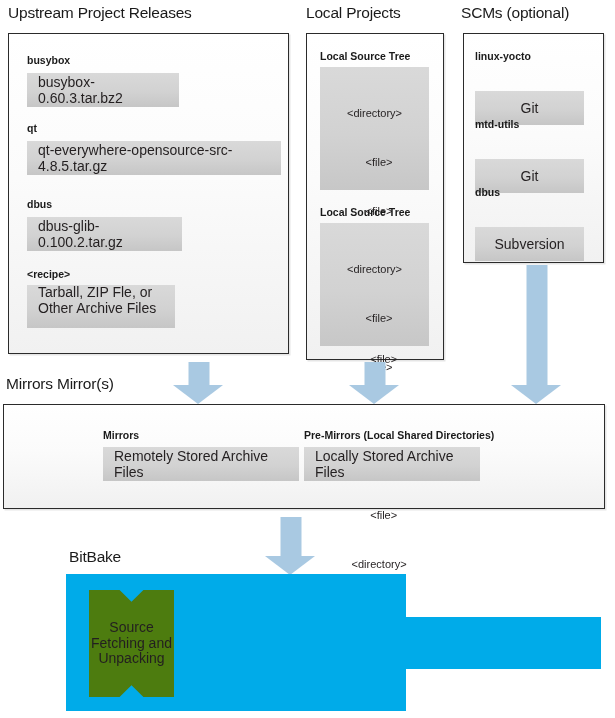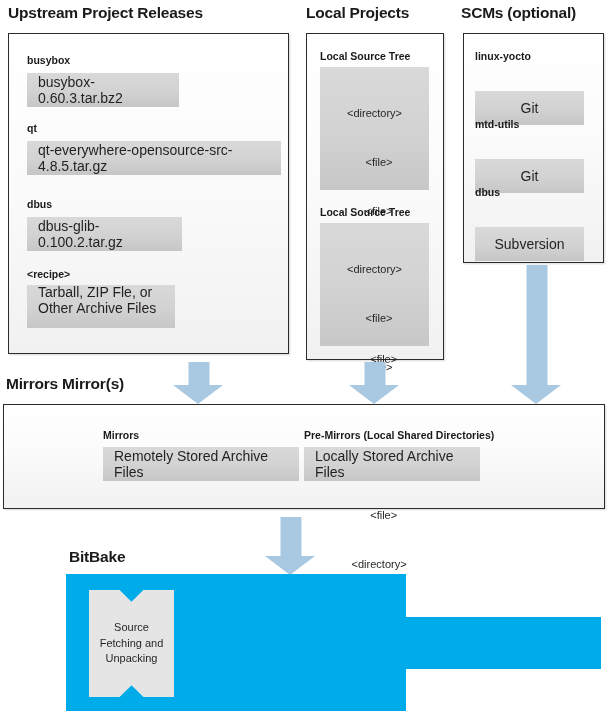--- a/index.html
+++ b/index.html
@@ -13,21 +13,21 @@
     position: relative;
     font-family: "Liberation Sans", sans-serif;
     color: #231f20;
     overflow: hidden;
   }
 
   
   .section-title {
     position: absolute;
     font-size: 15.5px;
-    font-weight: bold;
+    font-weight: normal;
     letter-spacing: -0.2px;
     color: #1a1a1a;
     white-space: nowrap;
   }
 
   
   .card {
     position: absolute;
     background: linear-gradient(to bottom, #ffffff 0%, #fbfbfb 45%, #f1f1f1 100%);
     border: 1px solid #2b2b2b;
@@ -105,32 +105,32 @@
 
   
   .bitbake-shape {
     position: absolute;
     background: #00abe9;
   }
 
   
   .notched {
     position: absolute;
-    background: #e5e5e5;
+    background: #4d7c0f;
     -webkit-clip-path: polygon(
         0% 0%, 36% 0%, 50% 11%, 64% 0%, 100% 0%,
         100% 100%, 64% 100%, 50% 89%, 36% 100%, 0% 100%);
     clip-path: polygon(
         0% 0%, 36% 0%, 50% 11%, 64% 0%, 100% 0%,
         100% 100%, 64% 100%, 50% 89%, 36% 100%, 0% 100%);
     display: flex;
     align-items: center;
     justify-content: center;
     text-align: center;
-    font-size: 11px;
+    font-size: 14px;
     line-height: 15.5px;
     color: #231f20;
   }
 </style>
 </head>
 <body>
 
 <div class="section-title" style="left:8px; top:4px;">Upstream Project Releases</div>
 
 <div class="card" style="left:8px; top:33px; width:281px; height:321px;">

